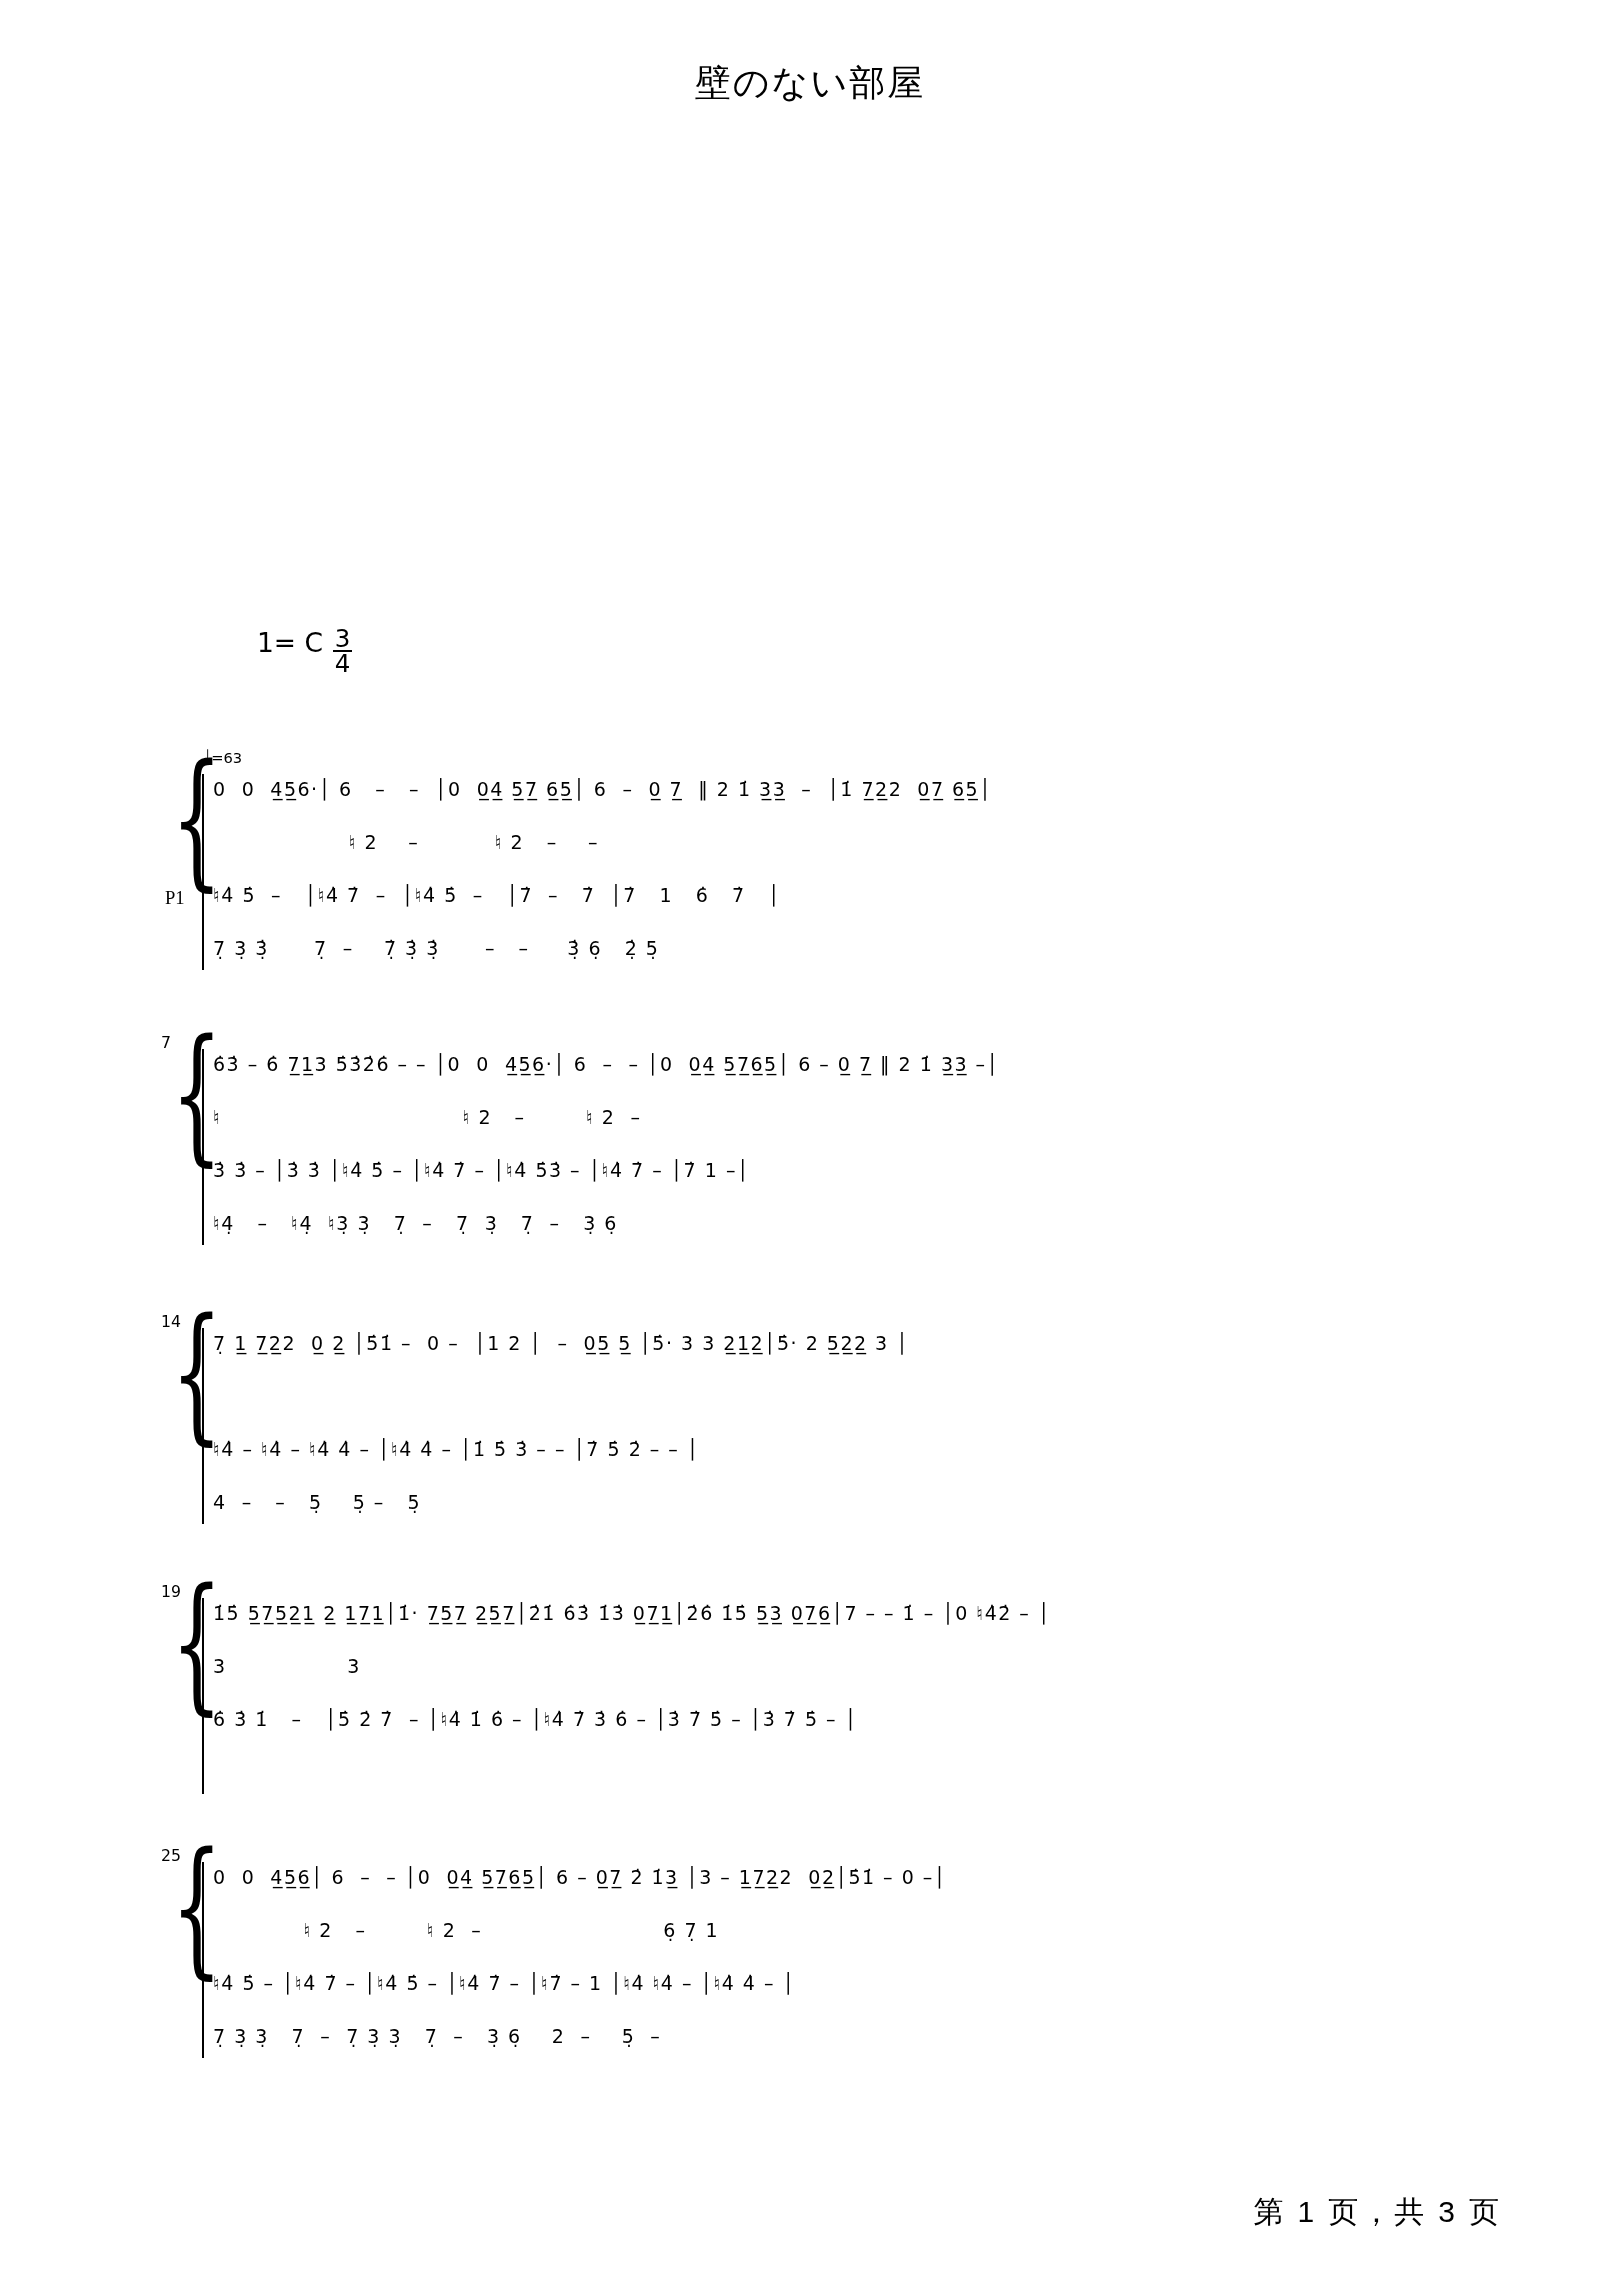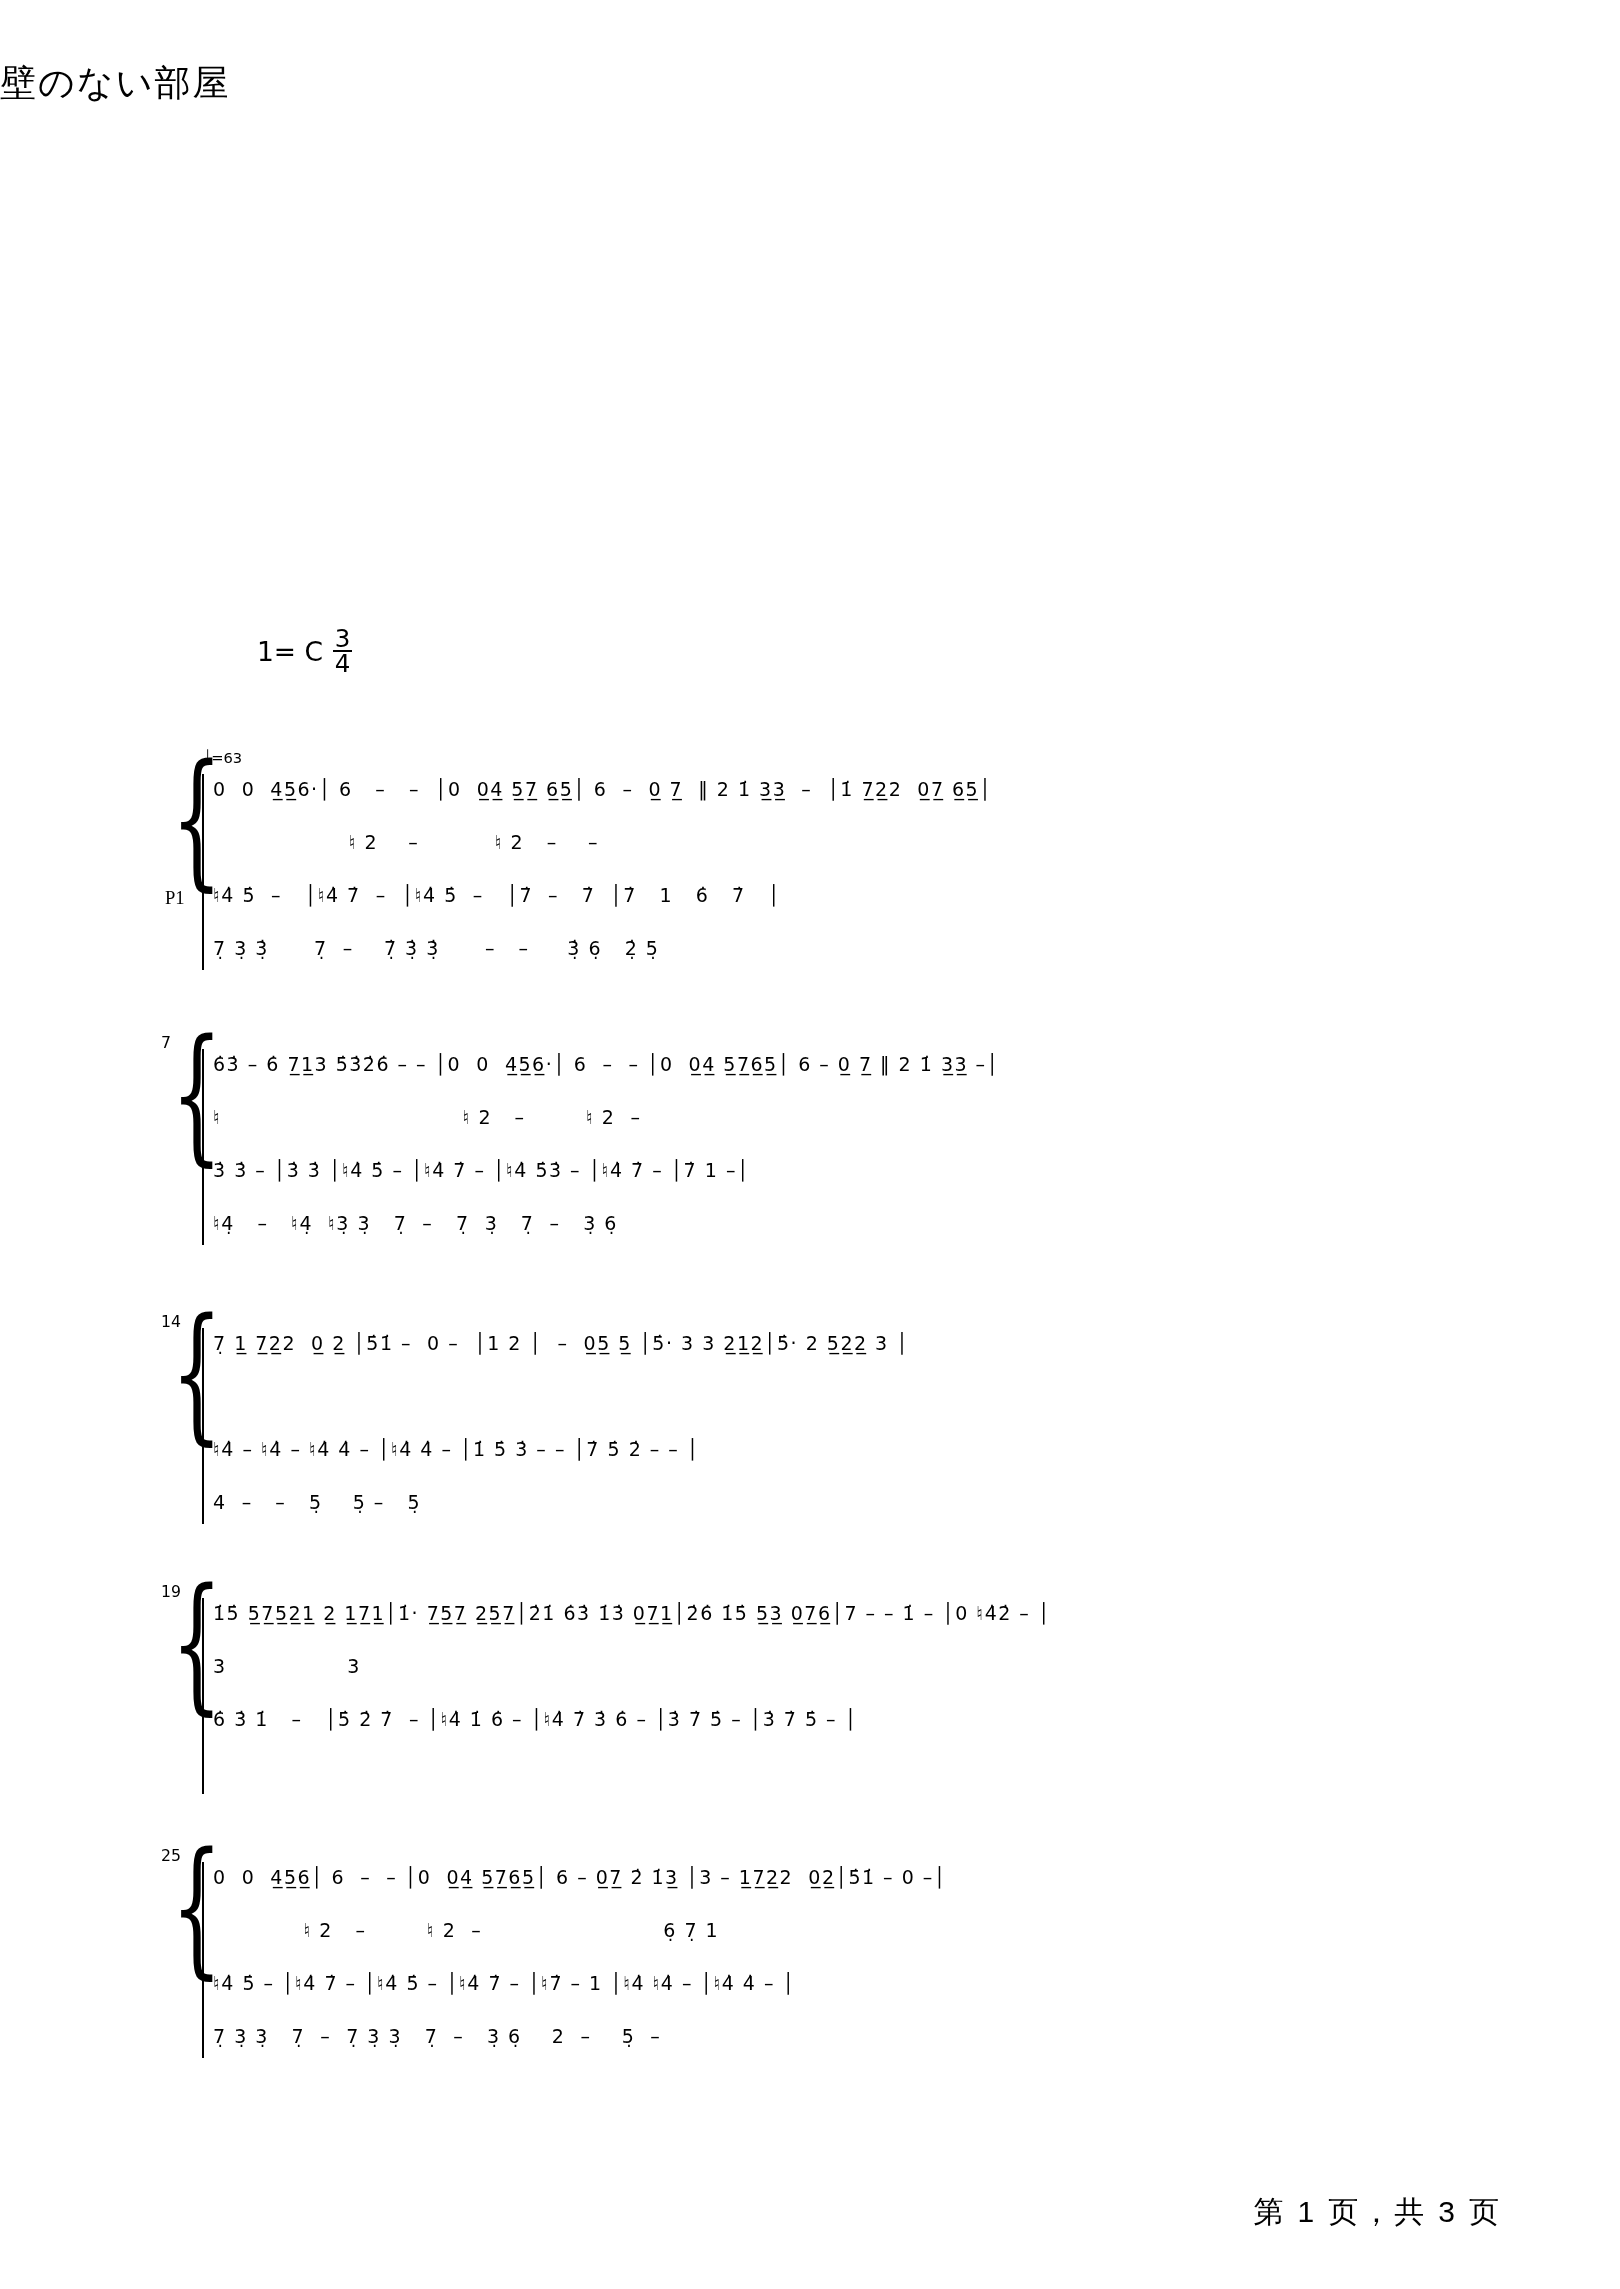--- a/index.html
+++ b/index.html
@@ -19,33 +19,33 @@
     position: absolute;
     left: 0; top: 0;
     width: 1620px;
     height: 2290px;
   }
   .title {
     position: absolute;
     top: 59px;
     left: 0;
     width: 1620px;
-    text-align: left;
+    text-align: center;
     font-family: "DejaVu Sans", sans-serif;
     font-size: 36px;
     letter-spacing: 2px;
   }
   .key-sig {
     position: absolute;
     left: 257px;
     top: 627px;
     font-family: "DejaVu Sans", sans-serif;
     font-size: 26.5px;
     display: flex;
-    align-items: center;
+    align-items: flex-start;
     gap: 5.9px;
   }
   .frac {
     display: inline-flex;
     flex-direction: column;
     align-items: center;
     line-height: 0.95;
     font-size: 24.5px;
     margin-left: 3.9px;
   }

